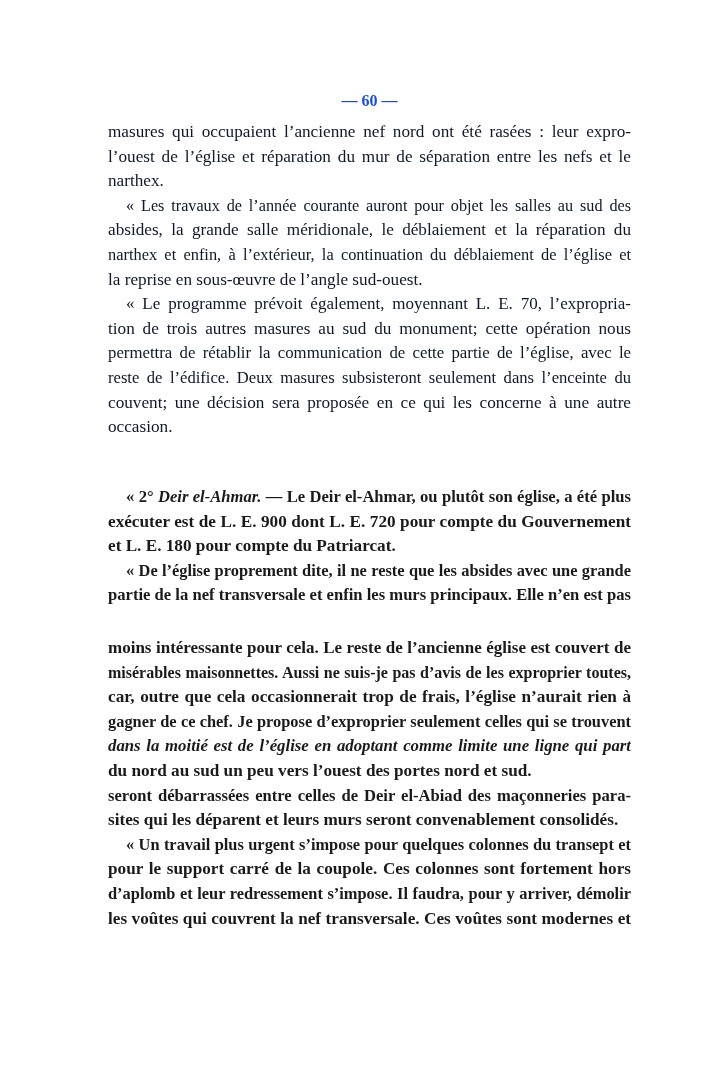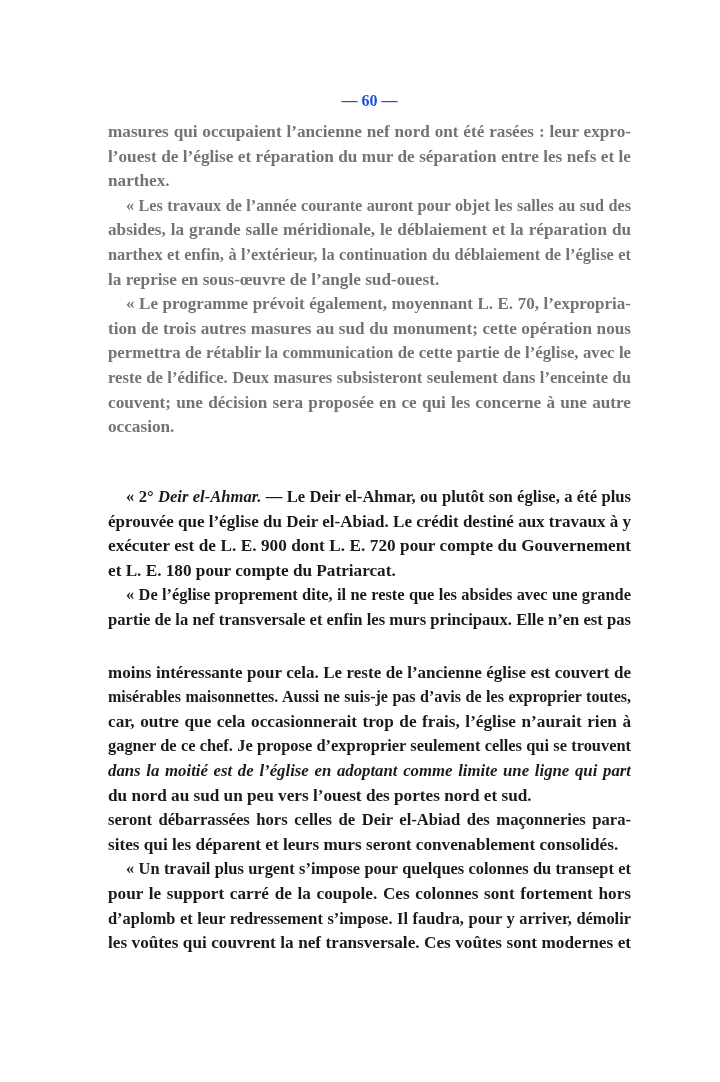--- a/index.html
+++ b/index.html
@@ -10,22 +10,22 @@
     color: #151515;
   }
   .folio {
     position: absolute; top: 92px; left: 0; width: 523px; text-align: center;
     font-family: "Liberation Serif", serif; font-weight: bold; font-size: 16px;
     color: #1d4ed8;
   }
   .body {
     position: absolute; top: 120px; left: 0; width: 523px;
     font-family: "Liberation Serif", serif;
-    font-size: 17.2px; line-height: 24.6px; font-weight: bold;
-    color: #737373;
+    font-size: 17.2px; line-height: 24.6px; font-weight: normal;
+    color: #0f172a;
   }
   .body.second { top: 485px; font-weight: normal; color: #1a1a1a; }
   .body.second .para { font-weight: 600; }
   .line {
     display: block; white-space: nowrap; text-align: justify; text-align-last: justify;
     height: 24.6px; overflow: hidden;
   }
   .line.last { text-align-last: left; }
   .line.indent { padding-left: 18px; }
   .it { font-style: italic; }
@@ -55,36 +55,35 @@
       <span class="line" style="display: block; font-size: 16.8px;">permettra de rétablir la communication de cette partie de l’église, avec le</span>
       <span class="line" style="display: block; font-size: 16.6px;">reste de l’édifice. Deux masures subsisteront seulement dans l’enceinte du</span>
       <span class="line" style="display: block;">couvent; une décision sera proposée en ce qui les concerne à une autre</span>
       <span class="line last" style="display: block;">occasion.</span>
     </div>
   </div>
 
   <div class="body second">
     <div class="para">
       <span class="line indent" style="display: block; font-size: 16.6px;"><span>« 2°</span> <span class="it">Deir el-Ahmar.</span> <span>— Le Deir el-Ahmar, ou plutôt son église, a été plus</span></span>
-      <span class="line" style="display: block; font-size: 17px;">éprouvée que l’église du Deir el-Abiad. Le crédit destiné aux travaux à y</span>
       <span class="line" style="display: block;">exécuter est de L. E. 900 dont L. E. 720 pour compte du Gouvernement</span>
       <span class="line last" style="display: block;">et L. E. 180 pour compte du Patriarcat.</span>
     </div>
     <div class="para">
       <span class="line indent" style="display: block; font-size: 16.4px;">« De l’église proprement dite, il ne reste que les absides avec une grande</span>
       <span class="line" style="display: block; font-size: 16.6px;">partie de la nef transversale et enfin les murs principaux. Elle n’en est pas</span>
       <span class="line" style="display: block; font-size: 17px; margin-top: 28px;">moins intéressante pour cela. Le reste de l’ancienne église est couvert de</span>
       <span class="line" style="display: block; font-size: 16px;">misérables maisonnettes. Aussi ne suis-je pas d’avis de les exproprier toutes,</span>
       <span class="line" style="display: block;">car, outre que cela occasionnerait trop de frais, l’église n’aurait rien à</span>
       <span class="line" style="display: block; font-size: 16.4px;">gagner de ce chef. Je propose d’exproprier seulement celles qui se trouvent</span>
       <span class="line" style="display: block; font-size: 16.8px; font-style: italic;">dans la moitié est de l’église en adoptant comme limite une ligne qui part</span>
       <span class="line last" style="display: block;">du nord au sud un peu vers l’ouest des portes nord et sud.</span>
     </div>
     <div class="para">
-      <span class="line" style="display: block; font-size: 16.6px;">seront débarrassées hors celles de Deir el-Abiad des maçonneries para-</span>
+      <span class="line" style="display: block; font-size: 16.6px;">seront débarrassées entre celles de Deir el-Abiad des maçonneries para-</span>
       <span class="line last" style="display: block;">sites qui les déparent et leurs murs seront convenablement consolidés.</span>
     </div>
     <div class="para">
       <span class="line indent" style="display: block; font-size: 16.4px;">« Un travail plus urgent s’impose pour quelques colonnes du transept et</span>
       <span class="line" style="display: block;">pour le support carré de la coupole. Ces colonnes sont fortement hors</span>
       <span class="line" style="display: block; font-size: 16.4px;">d’aplomb et leur redressement s’impose. Il faudra, pour y arriver, démolir</span>
       <span class="line" style="display: block;">les voûtes qui couvrent la nef transversale. Ces voûtes sont modernes et</span>
     </div>
   </div>
 </div>

